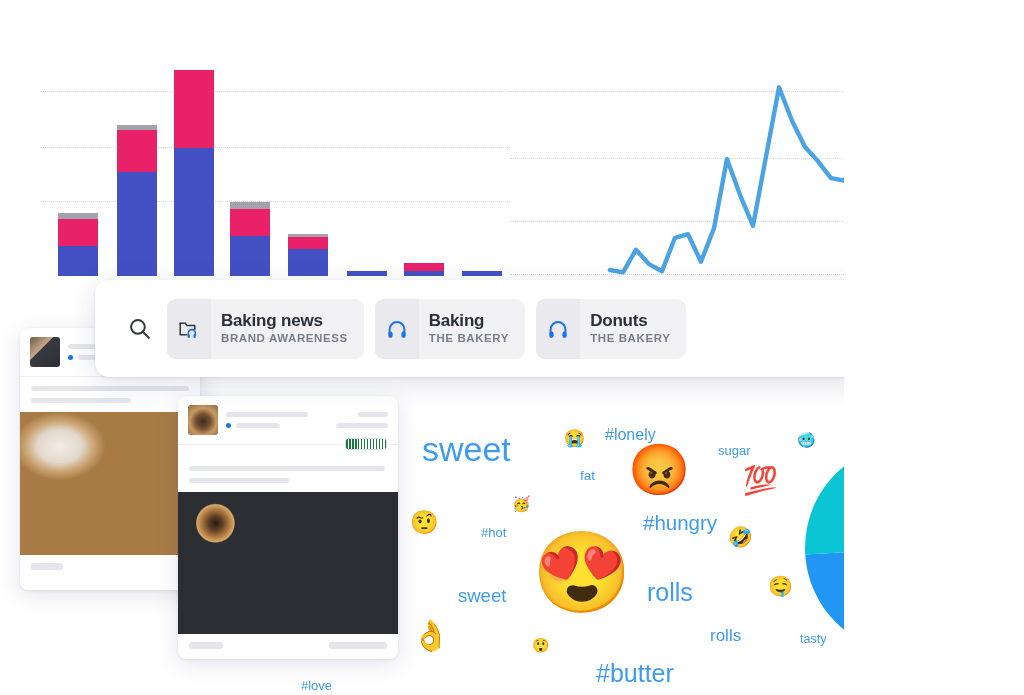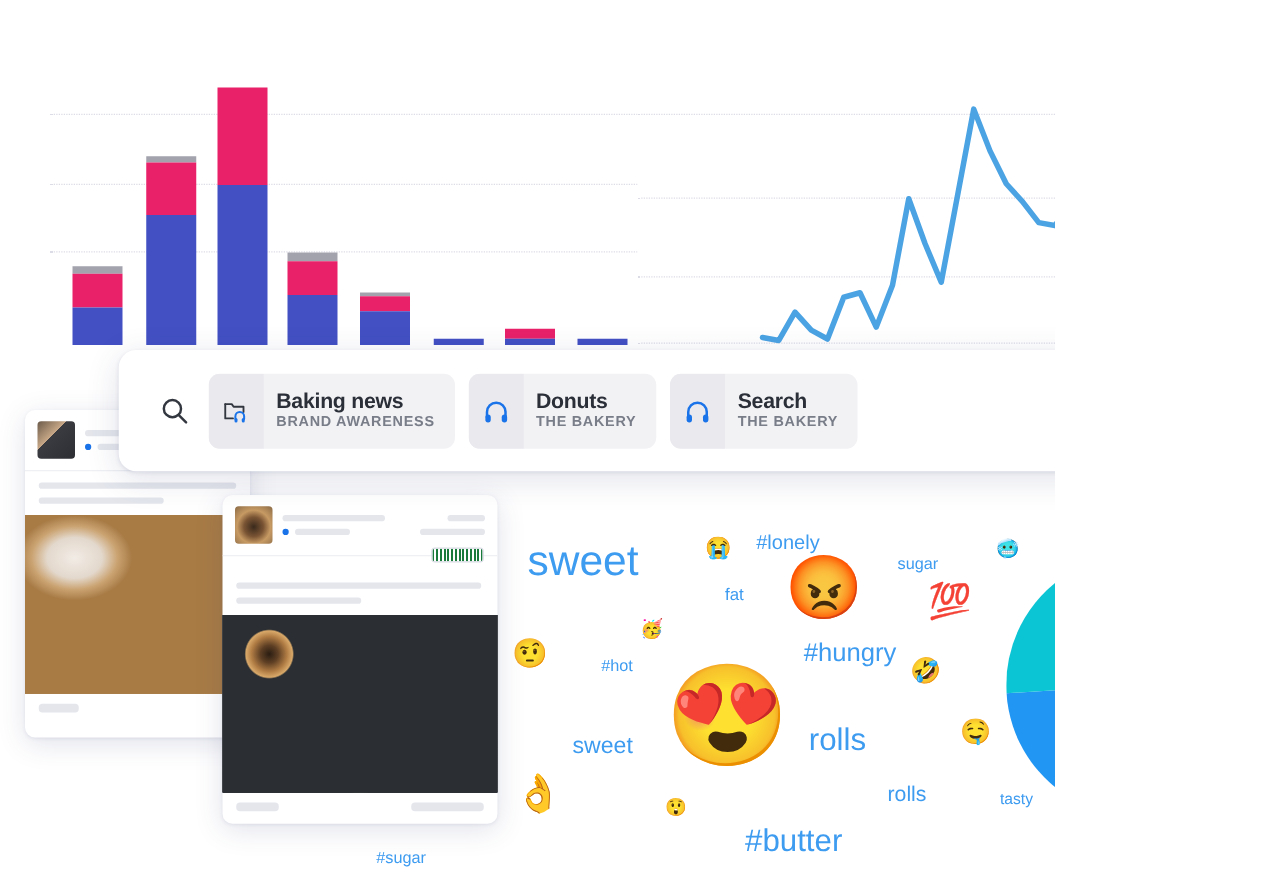--- a/index.html
+++ b/index.html
@@ -315,35 +315,35 @@
 
       <div class="chip">
         <div class="chip-icon">
           <svg width="24" height="24" viewBox="0 0 24 24" fill="none">
             <path d="M4.6 16.4v-3.9a7.4 7.4 0 0 1 14.8 0v3.9" stroke="#1a73e8" stroke-width="2" stroke-linecap="round" fill="none"></path>
             <rect x="3.3" y="14.6" width="4.3" height="6.4" rx="2.15" fill="#1a73e8"></rect>
             <rect x="16.4" y="14.6" width="4.3" height="6.4" rx="2.15" fill="#1a73e8"></rect>
           </svg>
         </div>
         <div class="chip-text">
-          <div class="chip-title">Donuts</div>
+          <div class="chip-title">Baking</div>
           <div class="chip-sub">THE BAKERY</div>
         </div>
       </div>
 
       <div class="chip">
         <div class="chip-icon">
           <svg width="24" height="24" viewBox="0 0 24 24" fill="none">
             <path d="M4.6 16.4v-3.9a7.4 7.4 0 0 1 14.8 0v3.9" stroke="#1a73e8" stroke-width="2" stroke-linecap="round" fill="none"></path>
             <rect x="3.3" y="14.6" width="4.3" height="6.4" rx="2.15" fill="#1a73e8"></rect>
             <rect x="16.4" y="14.6" width="4.3" height="6.4" rx="2.15" fill="#1a73e8"></rect>
           </svg>
         </div>
         <div class="chip-text">
-          <div class="chip-title">Search</div>
+          <div class="chip-title">Donuts</div>
           <div class="chip-sub">THE BAKERY</div>
         </div>
       </div>
 
     </div>
 
   </div>
 
   <div id="word-cloud">
       <div class="cw" style="left: 22px; top: 14px; font-size: 34px;">sweet</div>
@@ -375,15 +375,15 @@
           <path d="M 105 105 L 105.00 0.00 A 105 105 0 0 1 161.26 193.65 Z" fill="#4047c4"></path>
           <path d="M 105 105 L 161.26 193.65 A 105 105 0 0 1 0.21 111.59 Z" fill="#2196f3"></path>
           <path d="M 105 105 L 0.21 111.59 A 105 105 0 0 1 48.74 16.35 Z" fill="#0bc4d4"></path>
           <path d="M 105 105 L 48.74 16.35 A 105 105 0 0 1 105.00 0.00 Z" fill="#0e9e8e"></path>
         </g>
       <circle cx="105" cy="105" r="50" fill="#ffffff"></circle>
     </svg>
   </div>
 
   <div id="tasty-label">tasty</div>
-  <div id="sugar-label">#sugar</div>
+  <div id="sugar-label">#love</div>
 
 </div>
 
 </body></html>

